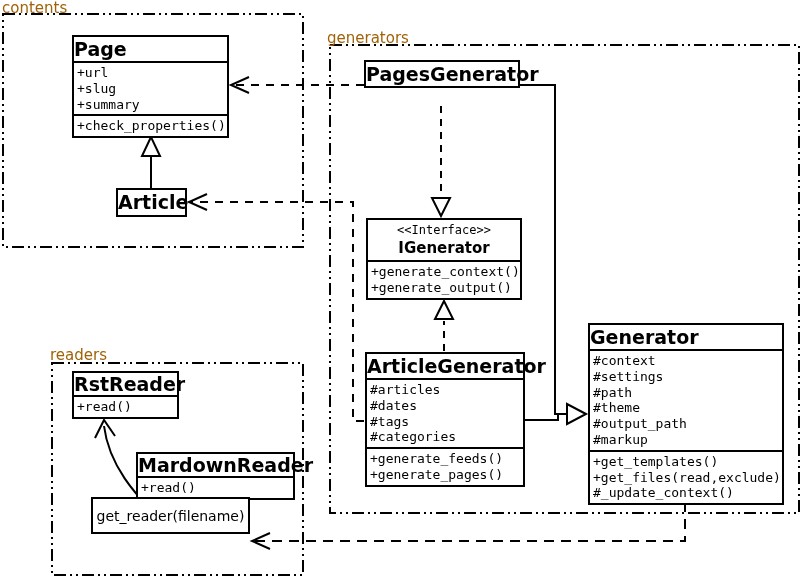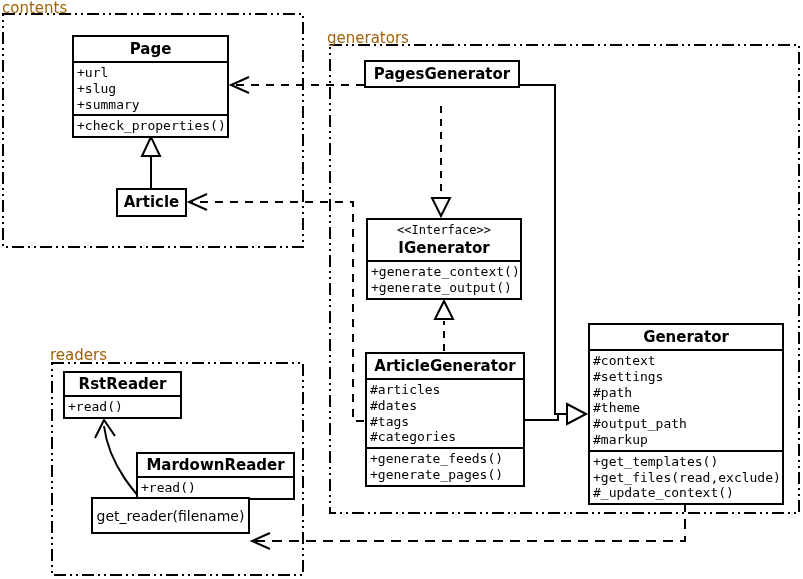--- a/index.html
+++ b/index.html
@@ -4,22 +4,22 @@
 <style>
   * { margin:0; padding:0; box-sizing:border-box; }
   html,body { background:#ffffff; }
   body { font-family:"DejaVu Sans", sans-serif; color:#000; }
   .canvas { position:relative; width:803px; height:579px; background:#fff; overflow:hidden; }
   svg.layer { position:absolute; left:0; top:0; }
 
   .pkg-label { position:absolute; font-size:15px; line-height:14px; color:#a16207; }
 
   .cls { position:absolute; border:2px solid #000; background:#fff; }
-  .ttl { font-family:"DejaVu Sans", sans-serif; font-weight:bold; font-size:15px;
-         line-height:24px; text-align:center; white-space:nowrap;border-radius:9px; }
+  .ttl { font-family:"DejaVu Sans", sans-serif; font-weight:bold; font-size:19px;
+         line-height:24px; text-align:left; white-space:nowrap;border-radius:9px; }
   .sec { border-top:2px solid #000; padding:2px 3px 2px 3px; }
   .mono { font-family:"DejaVu Sans Mono", monospace; font-size:13px; line-height:15.8px;
           white-space:pre; }
   .stereo { font-family:"DejaVu Sans Mono", monospace; font-size:12px; line-height:15px;
             text-align:center; padding-top:3px; }
   .ttl2 { font-weight:bold; font-size:15px; line-height:20px; text-align:center;
           padding-bottom:2px; }
   .plainbox { position:absolute; border:2px solid #000; background:#fff;
               display:flex; align-items:center; justify-content:center;
               font-size:14px; }
@@ -123,21 +123,21 @@
       <div class="mono">#output_path</div>
       <div class="mono">#markup</div>
     </div>
     <div class="sec">
       <div class="mono">+get_templates()</div>
       <div class="mono">+get_files(read,exclude)</div>
       <div class="mono">#_update_context()</div>
     </div>
   </div>
 
-  <div class="cls" style="left:63px; top:371px; width:119px;">
+  <div class="cls" style="left:72px; top:371px; width:107px;">
     <div class="ttl" style="line-height:22px;">RstReader</div>
     <div class="sec">
       <div class="mono">+read()</div>
     </div>
   </div>
 
   <div class="cls" style="left:136px; top:452px; width:159px;">
     <div class="ttl" style="line-height:22px;">MardownReader</div>
     <div class="sec">
       <div class="mono">+read()</div>

